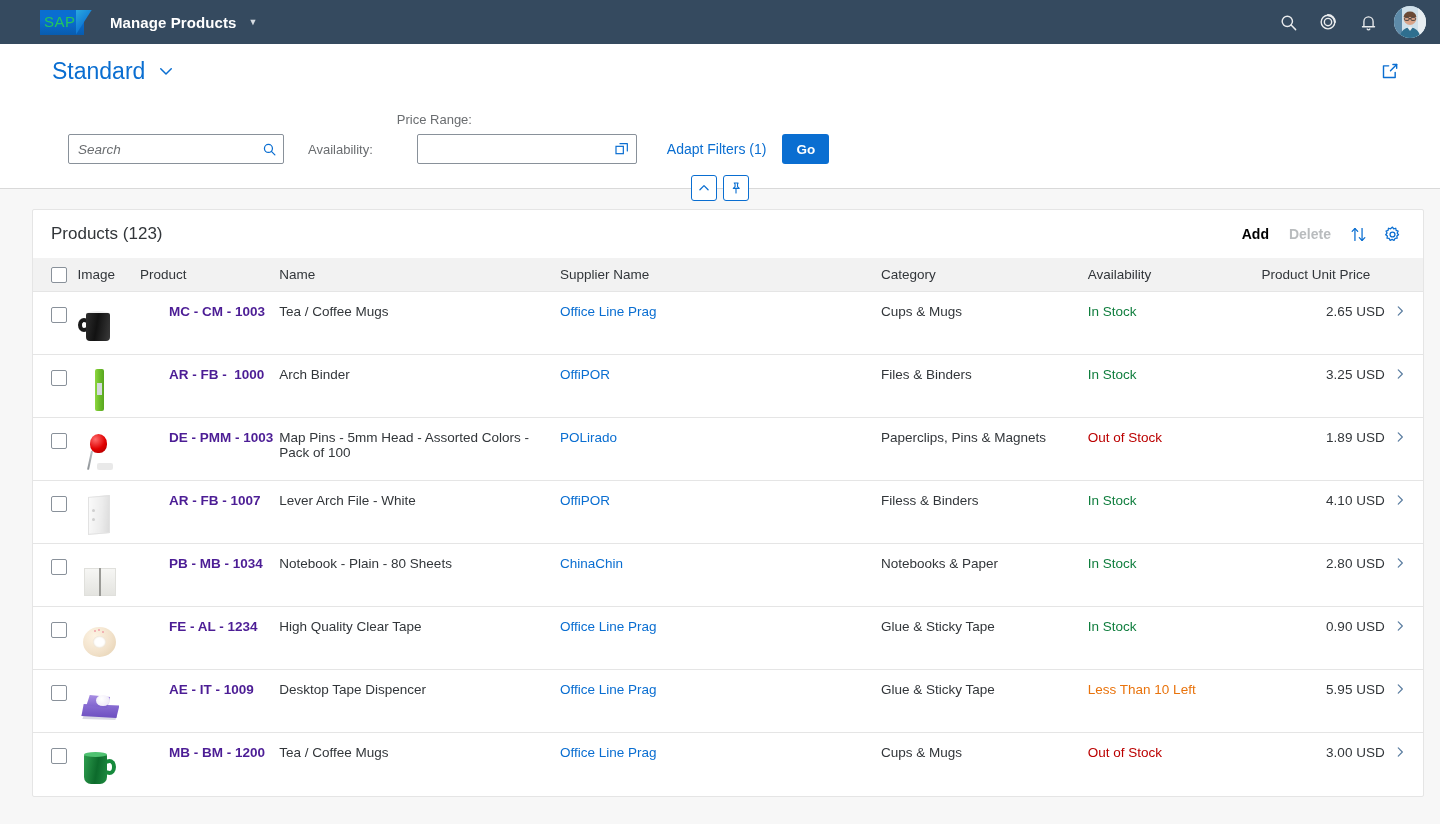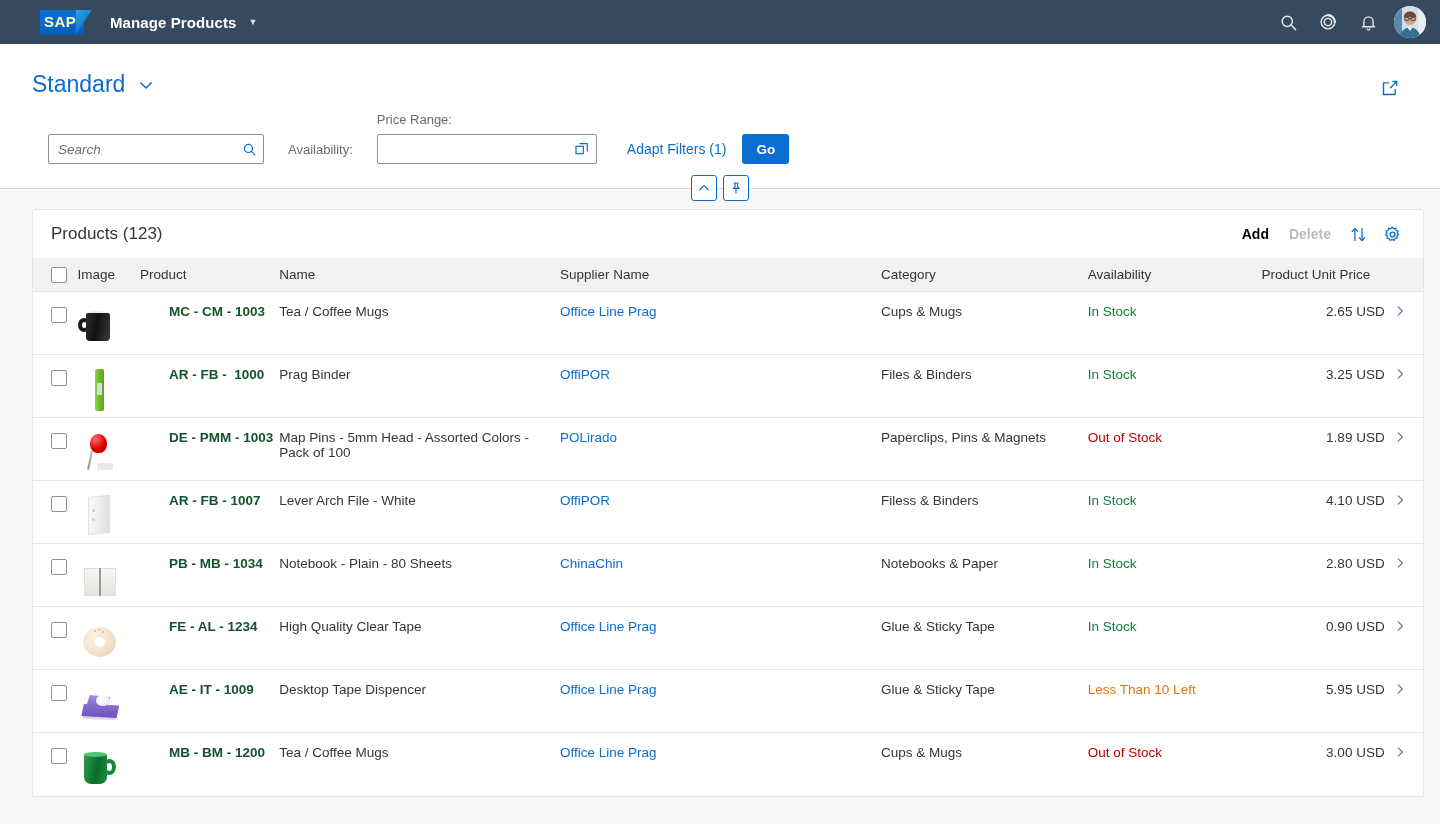--- a/index.html
+++ b/index.html
@@ -26,43 +26,43 @@
     position: absolute; left: 0; top: 0; width: 44px; height: 25px;
     background: linear-gradient(180deg,#0a6ed1 0%, #0a6ed1 40%, #085caf 100%);
   }
   .sap-logo .tail {
     position: absolute; left: 36px; top: 0; width: 16px; height: 25px;
     background: linear-gradient(135deg,#2aa9e0 0%,#0a6ed1 70%);
     clip-path: polygon(0 0, 100% 0, 0 100%);
   }
   .sap-logo .txt {
     position: absolute; left: 4px; top: 3px;
-    font-size: 15px; font-weight: bold; letter-spacing: .5px;
-    color: #fef9c3; font-family: "Liberation Sans", sans-serif;
+    font-size: 15px; font-weight: normal; letter-spacing: .5px;
+    color: #22c55e; font-family: "Liberation Sans", sans-serif;
   }
   .app-title {
     font-size: 15px; font-weight: bold; color: #fff; letter-spacing: .1px;
   }
   .app-caret {
     margin-left: 12px; font-size: 9px; color: #d6dce2; line-height: 1;
   }
   .header-spacer { flex: 1; }
   .hdr-btn {
     width: 40px; height: 40px; display: flex; align-items: center;
     justify-content: center; color: #eaecee;
   }
   .avatar {
     width: 32px; height: 32px; border-radius: 50%; overflow: hidden;
     margin-left: 6px; background: #8aa2b4; position: relative; flex: none;
   }
 
   
   .title-bar {
     height: 54px; background: #fff;
-    display: flex; align-items: flex-end; padding: 0 40px 0 32px;
+    display: flex; align-items: center; padding: 0 40px 0 52px;
   }
   .variant {
     font-size: 23px; color: #0a6ed1; font-weight: normal;
     display: flex; align-items: center; gap: 12px; cursor: pointer;
   }
   .variant .chev { display: inline-block; }
   .title-spacer { flex: 1; }
 
   
   .filter-bar {
@@ -74,21 +74,21 @@
     display: flex; align-items: flex-end; gap: 24px; padding-top: 14px;
   }
   .field { display: flex; flex-direction: column; }
   .field-label {
     font-size: 13px; color: #6a6d70; margin-bottom: 6px; height: 16px;
   }
   .field-label.empty { visibility: hidden; }
   .input-wrap {
     height: 30px; border: 1px solid #89919a; border-radius: 2px;
     background: #fff; display: flex; align-items: center;
-    padding: 0 6px 0 9px; position: relative;
+    padding: 0 6px 0 9px; position: relative; margin-left: 20px;
   }
   .input-wrap input {
     border: none; outline: none; flex: 1; font-size: 13.5px;
     color: #32363a; background: transparent; width: 100%;
     font-family: "Liberation Sans", sans-serif; padding: 0;
   }
   .input-wrap input::placeholder { color: #6a6d70; font-style: italic; }
   .fi-search { width: 216px; }
   .fi-avail  { width: 220px; }
   .fi-price  { width: 220px; }
@@ -169,21 +169,21 @@
 
   .chk {
     width: 16px; height: 16px; border: 1px solid #89919a;
     border-radius: 2px; background: #fff; display: block; cursor: pointer;
   }
   thead .chk { margin-top: 1px; }
   tbody .cell-pad .chk { margin-top: 3px; }
 
   .row-h { height: 63px; }
 
-  .prod-id { font-weight: bold; color: #14532d; white-space: pre; padding-left: 29px; }
+  .prod-id { font-weight: bold; color: #4c1d95; white-space: pre; padding-left: 29px; }
   .supplier-link { color: #0a6ed1; cursor: pointer; }
   .price { color: #32363a; white-space: nowrap; padding-right: 8px; }
   .avail-In { color: #107e3e; }
   .avail-Out { color: #bb0000; text-align: center; }
   .avail-Low { color: #e9730c; }
   .nav-chev { color: #5a7da0; display: flex; align-items: center; justify-content: flex-start; }
 
   
   .thumb { width: 46px; height: 46px; position: relative; margin-top: -2px; }
 
@@ -516,21 +516,21 @@
                 <span class="chk"></span>
               </div>
             </td>
             <td class="col-image">
               <div class="cell-pad"><span class="thumb binder-green"><span class="spine"></span><span class="lbl"></span></span></div>
             </td>
             <td class="col-prod">
               <div class="cell-pad"><span class="prod-id">AR - FB -  1000</span></div>
             </td>
             <td class="col-name">
-              <div class="cell-pad"><span>Prag Binder</span></div>
+              <div class="cell-pad"><span>Arch Binder</span></div>
             </td>
             <td class="col-supp">
               <div class="cell-pad"><span class="supplier-link">OffiPOR</span></div>
             </td>
             <td class="col-cat">
               <div class="cell-pad"><span>Files &amp; Binders</span></div>
             </td>
             <td class="col-avail">
               <div class="cell-pad"><span class="avail-In">In Stock</span></div>
             </td>

